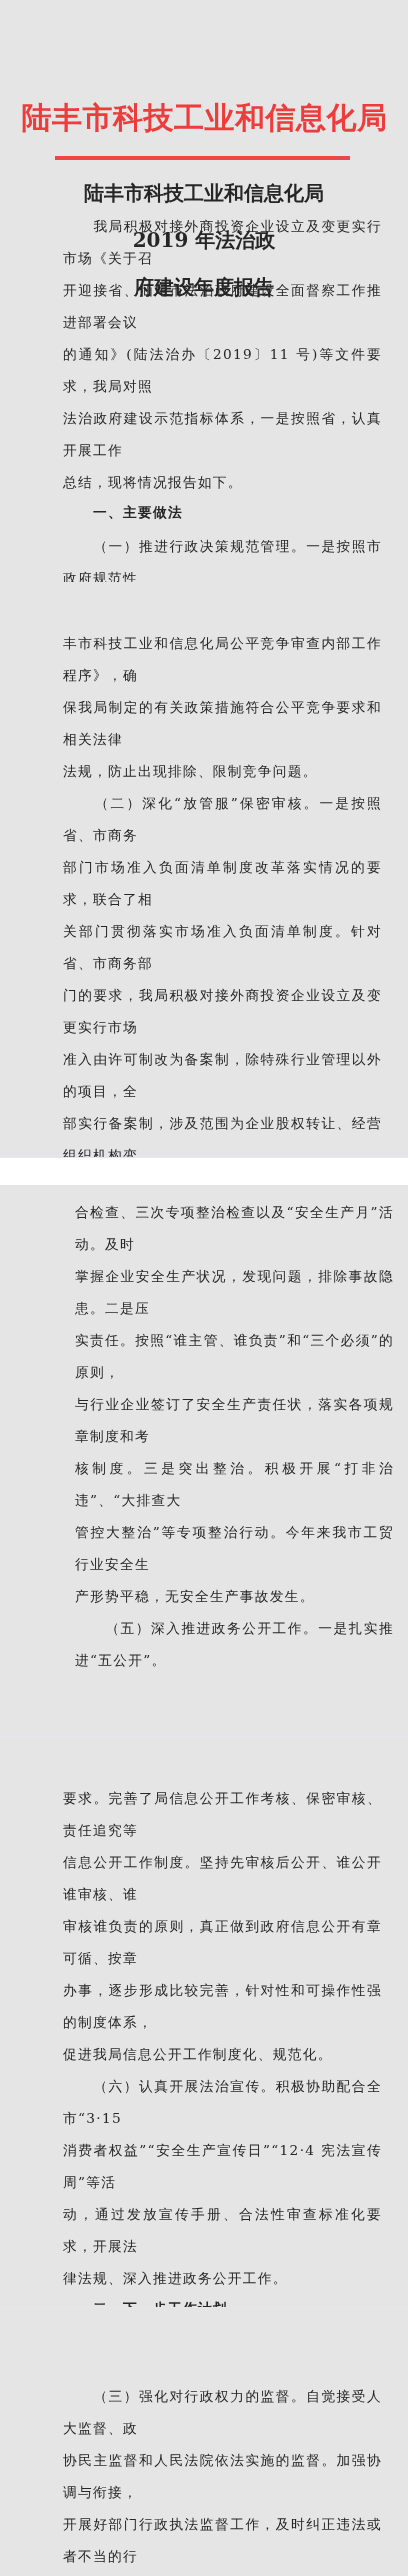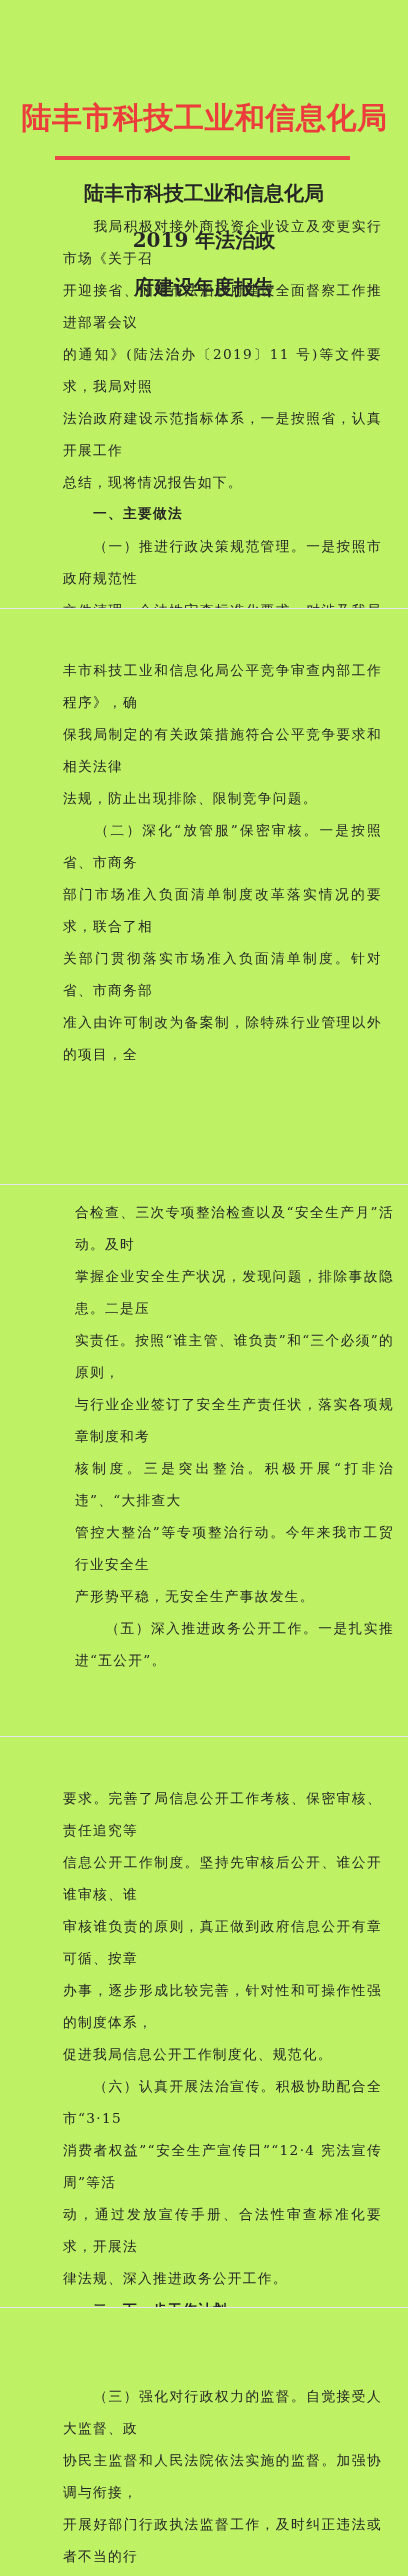--- a/index.html
+++ b/index.html
@@ -1,28 +1,28 @@
 <!DOCTYPE html>
 <html style="font-size:8.2px"><head>
 <meta charset="utf-8">
 <style>
   html, body { margin:0; padding:0; background:#ffffff; }
   body { width:409px; height:2890px; position:relative; overflow:hidden;
          font-family:"DejaVu Serif","Liberation Serif",serif; color:#1e1e1e; }
-  .page { position:absolute; left:0; width:409px; background:#bef264;
+  .page { position:absolute; left:0; width:409px; background:#e5e5e5;
           border-bottom:0.5px solid #e6e6ee; box-sizing:border-box; overflow:hidden; }
   .header-title { position:absolute; left:0; width:409px; top:98px; text-align:center;
           font-size:30px; font-weight:bold; letter-spacing:0.5px; }
   .red-rule { position:absolute; left:55px; width:295px; top:156px; height:4.1px; }
   .doc-title { position:absolute; left:57px; width:294px; text-align:center;
           font-size:20px; font-weight:bold; line-height:47px; top:170px; color:#262626; }
   .body { position:absolute; left:63px; width:319px; font-size:13.7px; line-height:32px;
           letter-spacing:1.3px; text-align:justify; color:#262626; }
   .body p { margin:0; }
-  .heading { font-weight:bold; font-family:Liberation Sans, sans-serif; }
+  .heading { font-weight:bold; font-family:Liberation Mono, monospace; }
 </style>
 </head>
 <body>
 
 <div class="page" style="top:0;height:609px;">
   <div class="header-title" style="color:#ec3c3c;">陆丰市科技工业和信息化局</div>
   <div class="red-rule" style="background:#ec4646;"></div>
   <div class="doc-title">
     <div>陆丰市科技工业和信息化局 2019 年法治政</div>
     <div>府建设年度报告</div>
@@ -32,29 +32,31 @@
       <p>开迎接省、汕尾市法治政府建设全面督察工作推进部署会议</p>
       <p>的通知》(陆法治办〔2019〕11 号)等文件要求，我局对照</p>
       <p>法治政府建设示范指标体系，一是按照省，认真开展工作</p>
       <p>总结，现将情况报告如下。</p>
       <p class="heading">　　一、主要做法</p>
       <p>　　（一）推进行政决策规范管理。一是按照市政府规范性</p>
       <p>文件清理、合法性审查标准化要求，对涉及我局的规范性文</p>
     </div>
 </div>
 
-<div class="page" style="top:609px;height:576px;">
+<div class="page" style="top:582px;height:576px;">
   <div class="body" style="top:45px;">
       <p>丰市科技工业和信息化局公平竞争审查内部工作程序》，确</p>
       <p>保我局制定的有关政策措施符合公平竞争要求和相关法律</p>
       <p>法规，防止出现排除、限制竞争问题。</p>
       <p>　　（二）深化“放管服”保密审核。一是按照省、市商务</p>
       <p>部门市场准入负面清单制度改革落实情况的要求，联合了相</p>
       <p>关部门贯彻落实市场准入负面清单制度。针对省、市商务部</p>
+      <p>门的要求，我局积极对接外商投资企业设立及变更实行市场</p>
       <p>准入由许可制改为备案制，除特殊行业管理以外的项目，全</p>
+      <p>部实行备案制，涉及范围为企业股权转让、经营组织机构变</p>
     </div>
 </div>
 
 <div class="page" style="top:1185px;height:552px;">
   <div class="body" style="top:11.3px;margin-left:12px;">
       <p>合检查、三次专项整治检查以及“安全生产月”活动。及时</p>
       <p>掌握企业安全生产状况，发现问题，排除事故隐患。二是压</p>
       <p>实责任。按照“谁主管、谁负责”和“三个必须”的原则，</p>
       <p>与行业企业签订了安全生产责任状，落实各项规章制度和考</p>
       <p>核制度。三是突出整治。积极开展“打非治违”、“大排查大</p>

